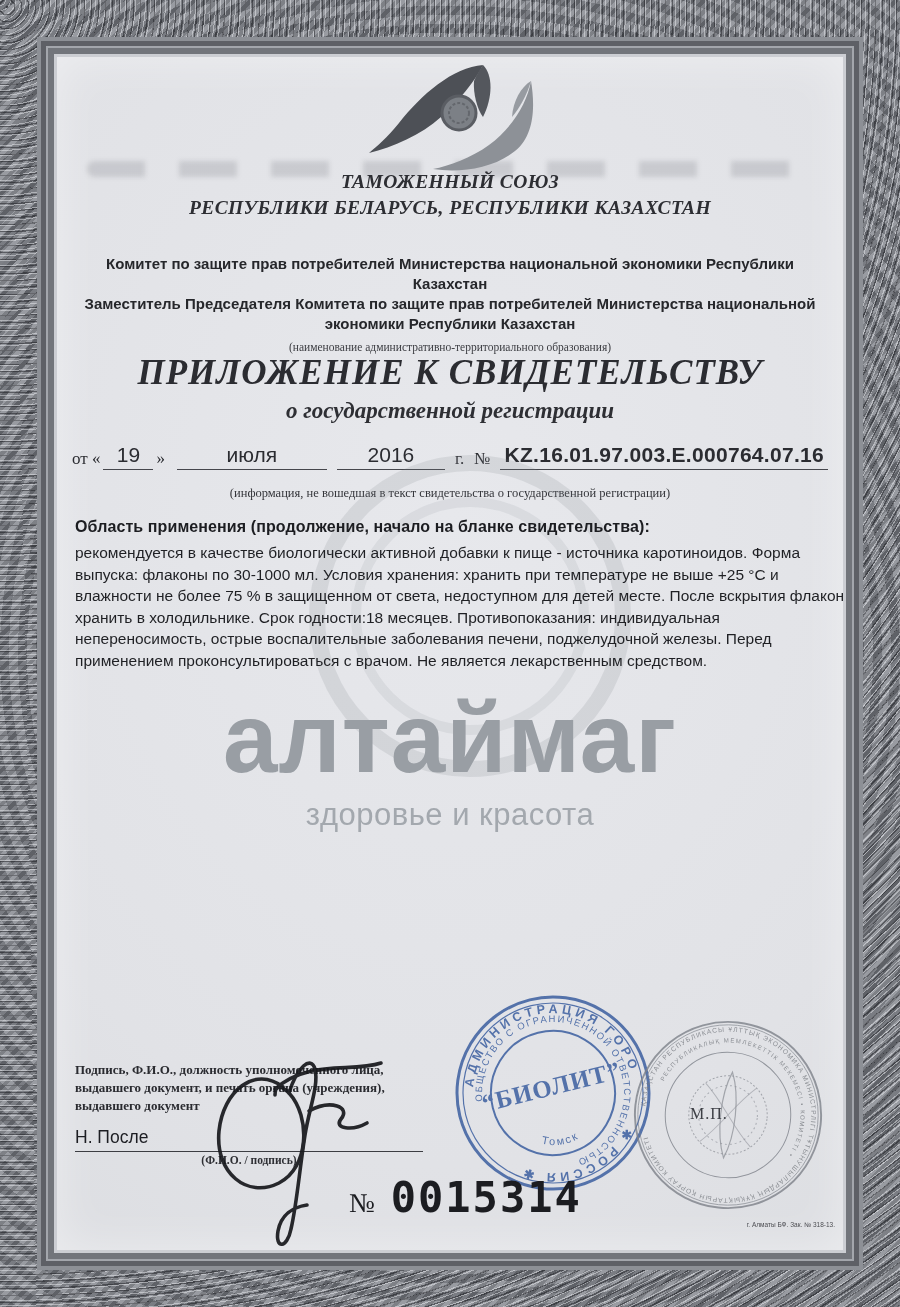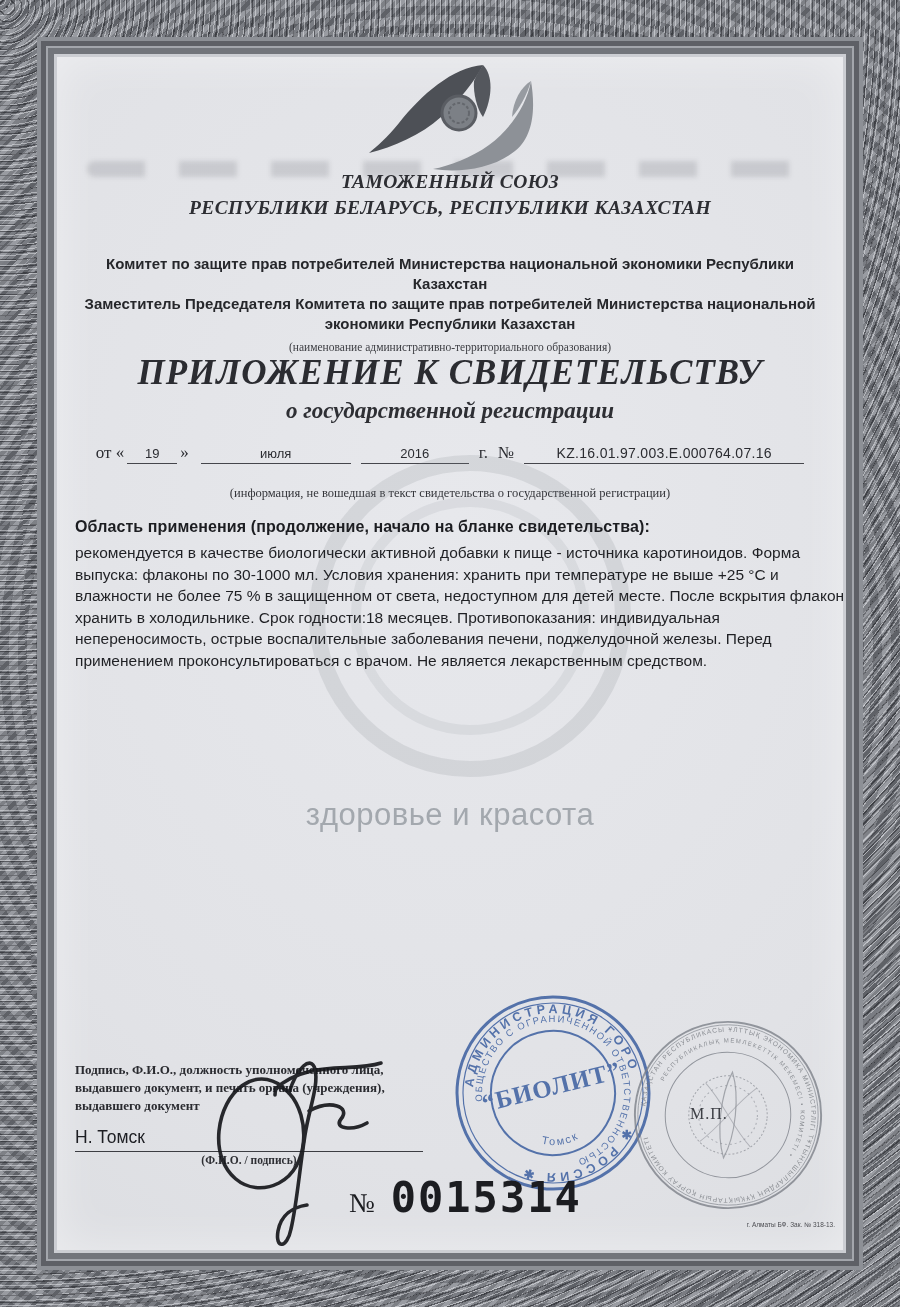--- a/index.html
+++ b/index.html
@@ -49,25 +49,25 @@
   .issuer .p2 { max-width:786px; }
   .territory { top:284px; font-family:"Liberation Serif", serif; font-size:11.5px; color:#3c3d42; }
   .main-title { top:296px; font-family:"Liberation Serif", serif; font-style:italic; font-weight:bold;
     font-size:35px; letter-spacing:1px; color:#2b2c31; }
   .subtitle { top:341px; font-family:"Liberation Serif", serif; font-style:italic; font-weight:bold;
     font-size:23px; color:#2e2f34; }
   
   .date-row { top:386px; left:0; right:0; display:flex; justify-content:center; align-items:flex-end;
     font-family:"Liberation Serif", serif; font-size:17px; color:#2b2c31; }
   .blank { border-bottom:1.6px solid #45464c; text-align:center;
-    font-family:"Liberation Sans", sans-serif; font-size:13px; padding:0 4px 2px; }
+    font-family:"Liberation Sans", sans-serif; font-size:21px; padding:0 4px 2px; }
   .blank.day { min-width:50px; margin:0 3px; }
   .blank.month { min-width:150px; margin:0 10px 0 12px; }
   .blank.year { min-width:108px; margin-right:10px; }
-  .blank.num { min-width:280px; margin-left:10px; font-weight:normal; font-size:14px; letter-spacing:.3px; }
+  .blank.num { min-width:280px; margin-left:10px; font-weight:bold; font-size:21px; letter-spacing:.3px; }
   .date-row .lbl { padding-bottom:1px;text-align:center; }
   .info-note { top:429px; font-family:"Liberation Serif", serif; font-size:12.5px; color:#35363b; }
   
   .body-block { left:18px; width:772px; top:459px; }
   .body-block h3 { margin:0 0 4px; font-size:16px; line-height:22px; color:#1c1d21; letter-spacing:.1px; }
   .body-block .txt { font-size:15.5px; line-height:21.6px; color:#1f2024; }
   
   .ghost-ring { left:252px; top:398px; width:322px; height:322px; border-radius:50%;
     border:16px solid rgba(124,129,137,.17); }
   .ghost-ring::after { content:""; position:absolute; inset:26px; border-radius:50%;
@@ -144,27 +144,28 @@
 
     <div class="abs ctr info-note">(информация, не вошедшая в текст свидетельства о государственной регистрации)</div>
 
     <div class="abs ghost-ring"></div>
 
     <div class="abs body-block">
       <h3>Область применения (продолжение, начало на бланке свидетельства):</h3>
       <div class="txt">рекомендуется в качестве биологически активной добавки к пище - источника каротиноидов. Форма выпуска: флаконы по 30-1000 мл. Условия хранения: хранить при температуре не выше +25 °С и влажности не более 75 % в защищенном от света, недоступном для детей месте. После вскрытия флакон хранить в холодильнике. Срок годности:18 месяцев. Противопоказания: индивидуальная непереносимость, острые воспалительные заболевания печени, поджелудочной железы. Перед применением проконсультироваться с врачом. Не является лекарственным средством.</div>
     </div>
 
+    <div class="abs ctr wm-brand">алтаймаг</div>
     <div class="abs ctr wm-tag">здоровье и красота</div>
 
     <div class="abs sig-block">
       <div class="sig-caption">Подпись, Ф.И.О.,  должность уполномоченного лица,
 выдавшего документ, и печать органа (учреждения),
 выдавшего документ</div>
-      <div class="sig-name">Н. Томск</div>
+      <div class="sig-name">Н. После</div>
       <div class="sig-line"></div>
       <div class="sig-field-note">(Ф.И.О. / подпись)</div>
     </div>
 
     <svg class="abs sig-scrawl" viewBox="0 0 190 210">
       <g fill="none" stroke="#17181c" stroke-width="3.6" stroke-linecap="round" opacity="0.92">
         <path d="M70,42 C104,12 146,26 176,16"></path>
         <path d="M78,40 C50,18 18,44 14,84 C10,126 42,152 74,136 C104,121 106,70 84,46 C76,38 70,38 70,48"></path>
         <path d="M84,46 C92,20 106,8 110,22 C114,38 104,62 100,88 C94,126 92,156 86,182 C82,202 70,202 73,184 C76,168 88,160 102,158"></path>
         <path d="M104,64 C126,52 146,60 136,72 C128,82 148,84 162,76"></path>

